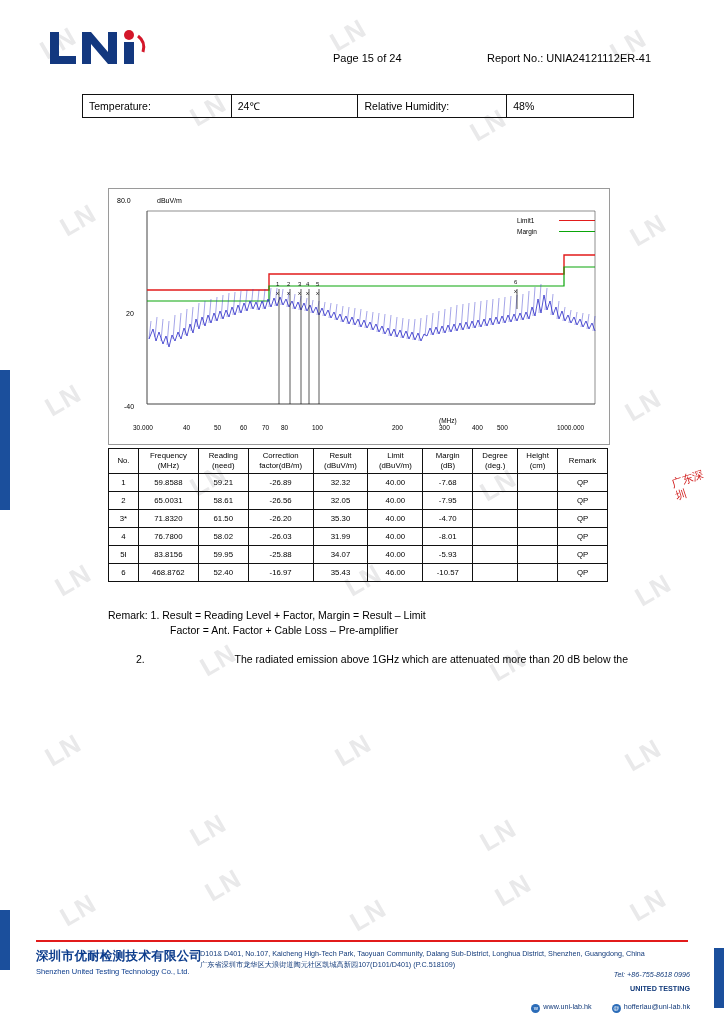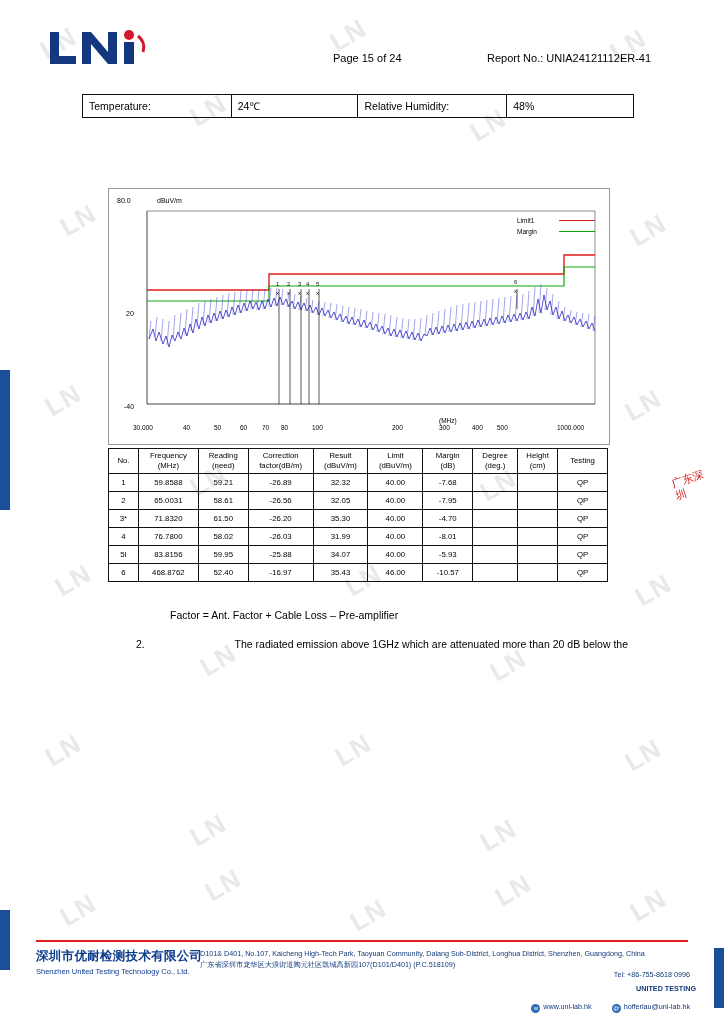--- a/index.html
+++ b/index.html
@@ -258,24 +258,25 @@
     color: #123a7a;
     line-height: 11px;
   }
   .foot-right {
     position: absolute;
     right: 34px;
     top: 30px;
     font-size: 7.2px;
     color: #123a7a;
     text-align: right;
+    font-style: italic;
   }
   .foot-ut {
     position: absolute;
-    right: 28px;
+    right: 34px;
     top: 44px;
     font-size: 7.2px;
     font-weight: bold;
     color: #123a7a;
     text-align: right;
   }
   .foot-links {
     position: absolute;
     right: 34px;
     top: 62px;
@@ -513,21 +514,21 @@
         </th>
         <th style="width:9%">
           <div>Degree</div>
           <div>(deg.)</div>
         </th>
         <th style="width:8%">
           <div>Height</div>
           <div>(cm)</div>
         </th>
         <th style="width:10%">
-          <div>Testing</div>
+          <div>Remark</div>
         </th>
       </tr>
     </thead>
     <tbody>
       <tr>
         <td>1</td>
         <td>59.8588</td>
         <td>59.21</td>
         <td>-26.89</td>
         <td>32.32</td>
@@ -594,20 +595,21 @@
         <td>46.00</td>
         <td>-10.57</td>
         <td></td>
         <td></td>
         <td>QP</td>
       </tr>
     </tbody>
   </table>
 
   <div class="remarks">
+    <div class="r1">Remark: 1. Result = Reading Level + Factor, Margin = Result – Limit</div>
     <div class="r1b">Factor = Ant. Factor + Cable Loss – Pre-amplifier</div>
     <div class="r2">
       <span style="position:absolute;left:0;top:0;">2.</span>
       <div class="body">
         <div>The radiated emission above 1GHz which are attenuated more than 20 dB below the</div>
       </div>
     </div>
   </div>
 
   <div class="seal">广东深圳</div>

